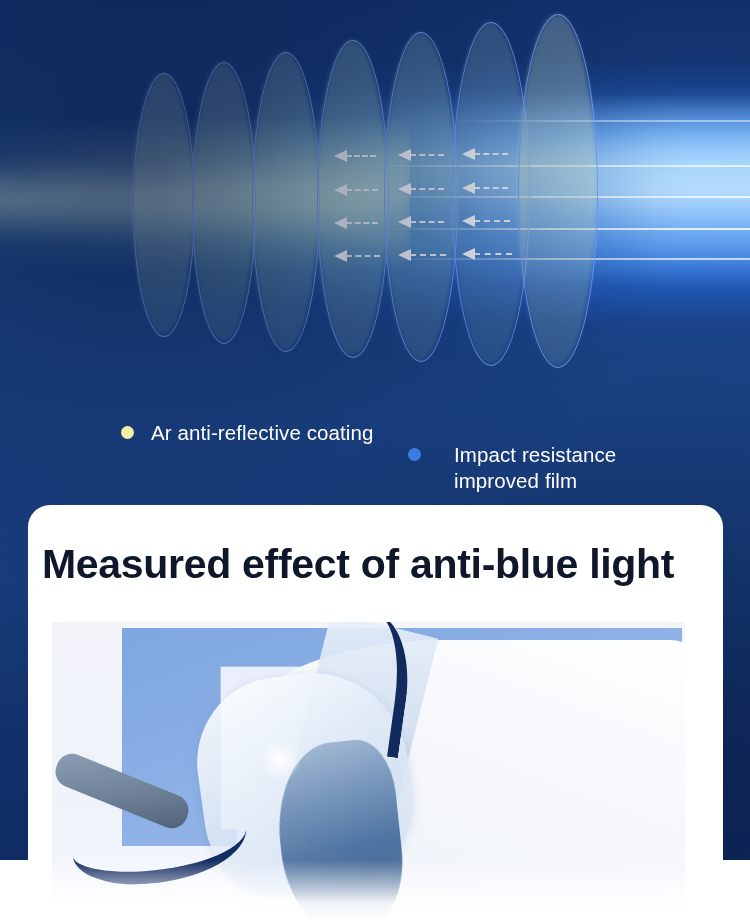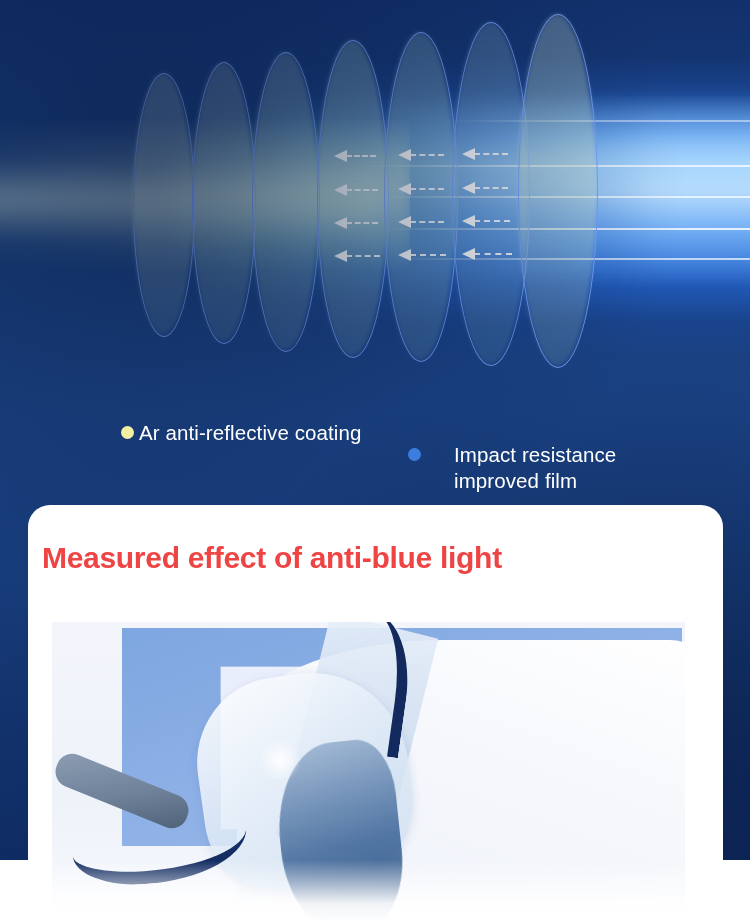--- a/index.html
+++ b/index.html
@@ -92,30 +92,30 @@
   }
   .arrow .tail{
     position:absolute;left:12px;top:-1px;height:2px;
     border-top:2px dashed rgba(255,255,255,.92);
   }
 
   
   .legend{position:absolute;left:0;top:404px;width:750px;height:80px;}
   .legend-item{position:absolute;display:flex;align-items:flex-start;}
   .dot{width:13px;height:13px;border-radius:50%;flex:0 0 auto;margin-top:6px;}
-  .legend-text{color:#ffffff;font-size:20.5px;line-height:26px;margin-left:5px;white-space:pre-line;letter-spacing:.1px;}
+  .legend-text{color:#ffffff;font-size:20.5px;line-height:26px;margin-left:17px;white-space:pre-line;letter-spacing:.1px;}
 
   
   .card{
     position:absolute;left:28px;top:505px;width:695px;height:417px;
     background:#ffffff;border-radius:22px 22px 0 0;overflow:hidden;
   }
   .card-title{
     position:absolute;left:14px;top:36px;width:680px;
-    color:#ef4444;font-size:30px;font-weight:bold;letter-spacing:-.3px;white-space:nowrap;
+    color:#0f172a;font-size:41px;font-weight:bold;letter-spacing:-.3px;white-space:nowrap;
   }
   
   .photo{
     position:absolute;left:24px;top:117px;width:633px;height:300px;
     background:linear-gradient(180deg,#f3f5fb 0%,#eef2f9 60%,#f7f9fd 100%);
     overflow:hidden;
   }
   .ph-panel{position:absolute;left:70px;top:6px;width:560px;height:218px;background:linear-gradient(160deg,#7ea6e0 0%,#8db0e6 45%,#9dbcea 100%);}
   .ph-panel-in{position:absolute;left:98px;top:38px;width:495px;height:162px;background:linear-gradient(175deg,#e9eefb 0%,#f4f7fd 70%,#ffffff 100%);border:1px solid #a9c3e8;}
   .ph-white-sheet{

